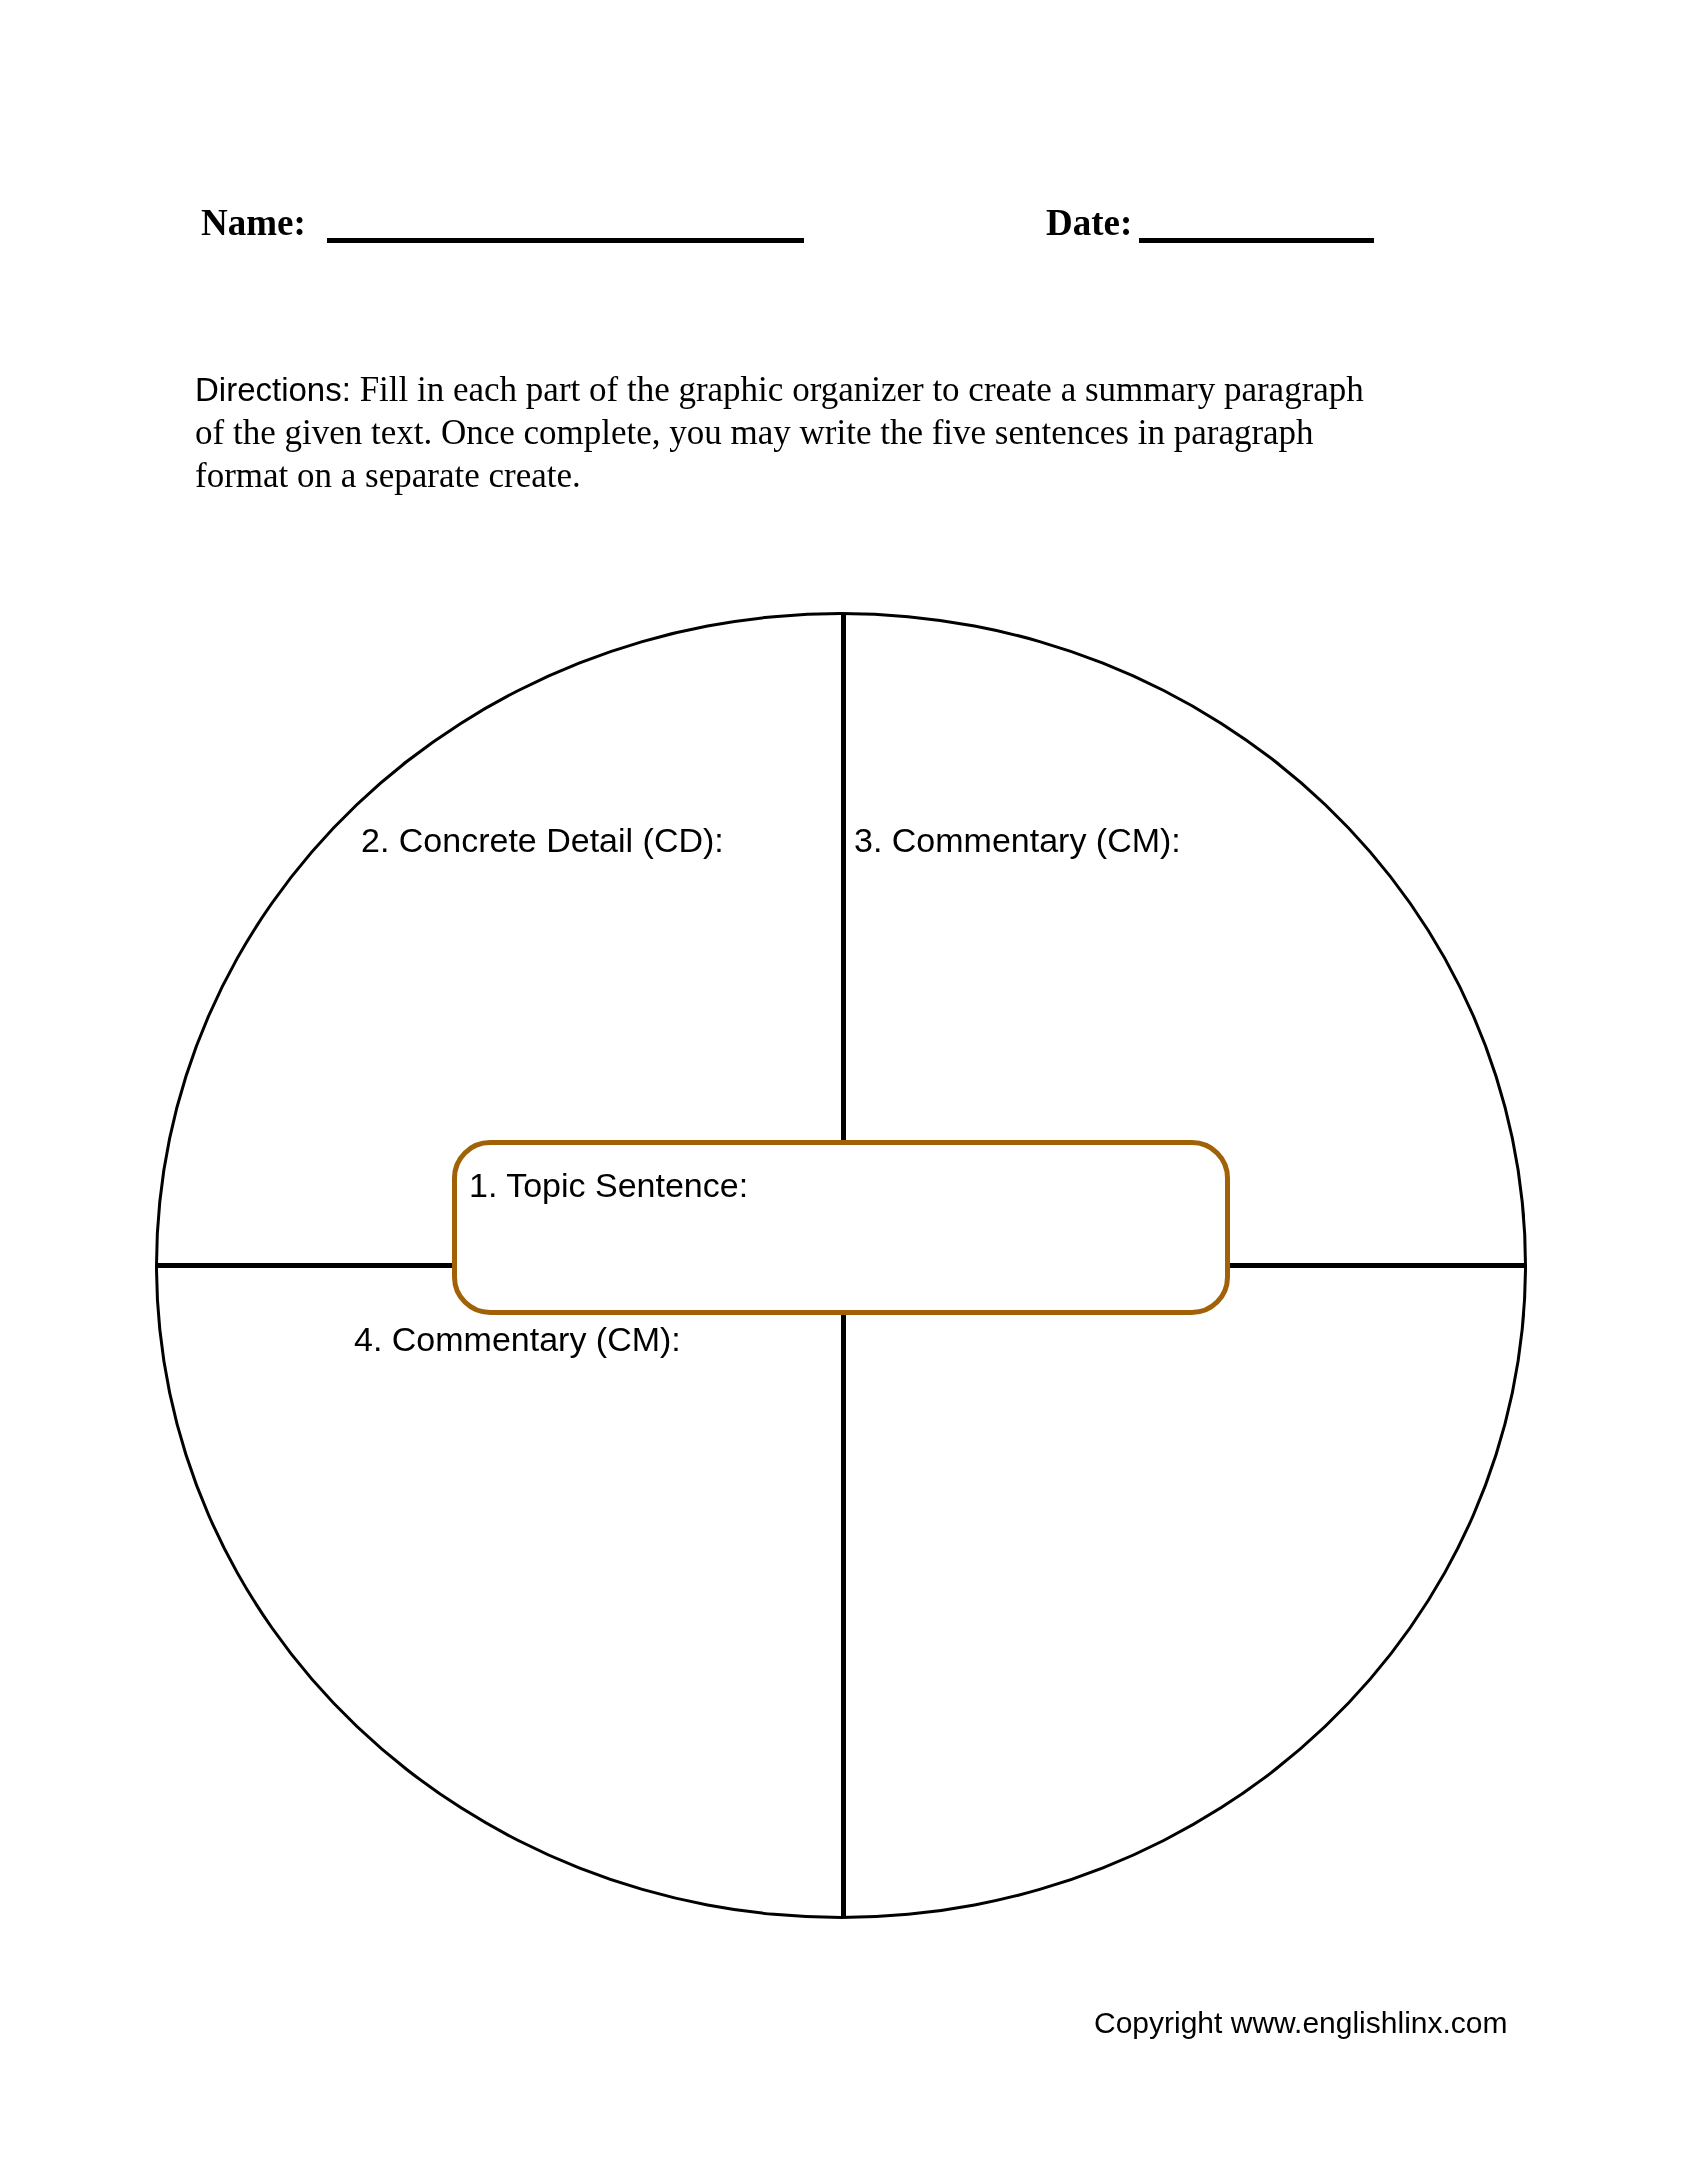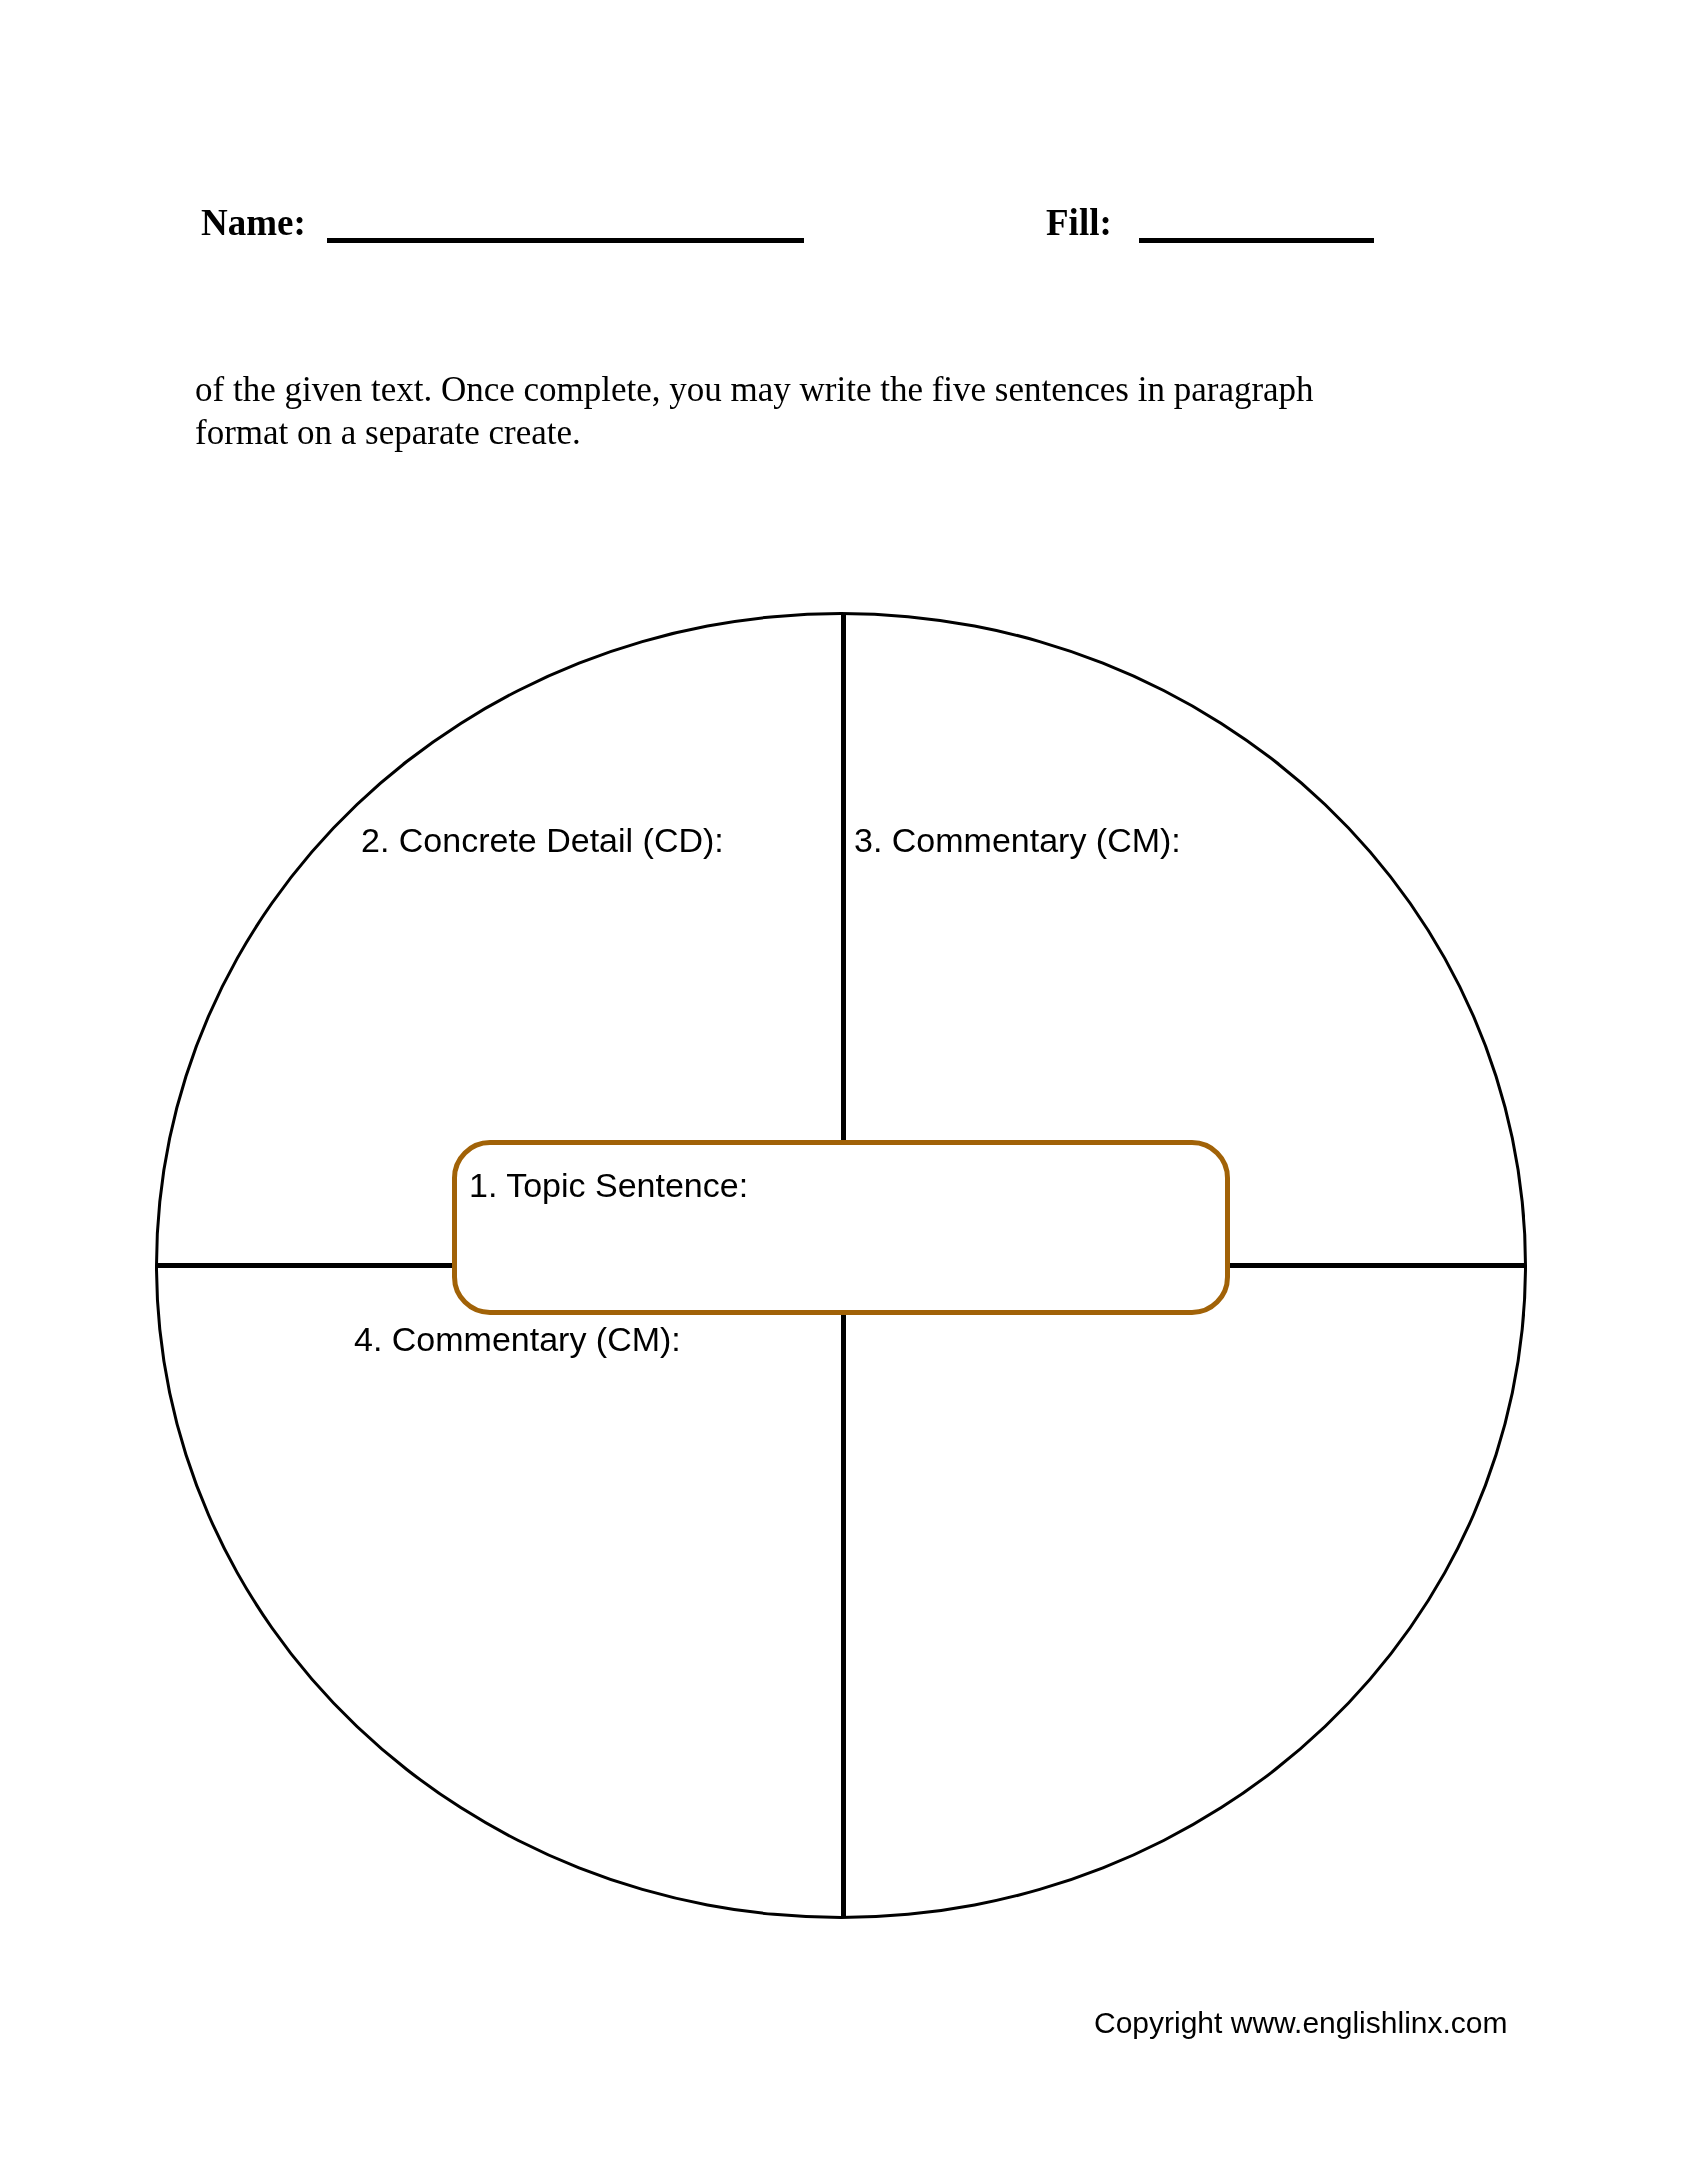--- a/index.html
+++ b/index.html
@@ -86,25 +86,26 @@
   }
 </style>
 </head>
 <body>
 
 <div class="page">
 
   <div class="abs field-label" style="left:201px; top:204px;">Name:</div>
   <div class="abs fill-line" style="left:327px; top:238px; width:477px;"></div>
 
-  <div class="abs field-label" style="left:1046px; top:204px;">Fill:</div>
+  <div class="abs field-label" style="left:1046px; top:204px;">Date:</div>
   <div class="abs fill-line" style="left:1139px; top:238px; width:235px;"></div>
 
 
   <div class="abs directions">
+    <div class="directions-line"><span class="dir-prefix">Directions:</span><span> Fill in each part of the graphic organizer to create a summary paragraph</span></div>
     <div class="directions-line">of the given text. Once complete, you may write the five sentences in paragraph</div>
     <div class="directions-line">format on a separate create.</div>
   </div>
 
   <div class="abs organizer-circle"></div>
   <div class="abs v-divider"></div>
   <div class="abs h-divider"></div>
 
   <div class="abs sans-label" style="left:361px; top:822px;">2. Concrete Detail (CD):</div>
   <div class="abs sans-label" style="left:854px; top:822px;">3. Commentary (CM):</div>

